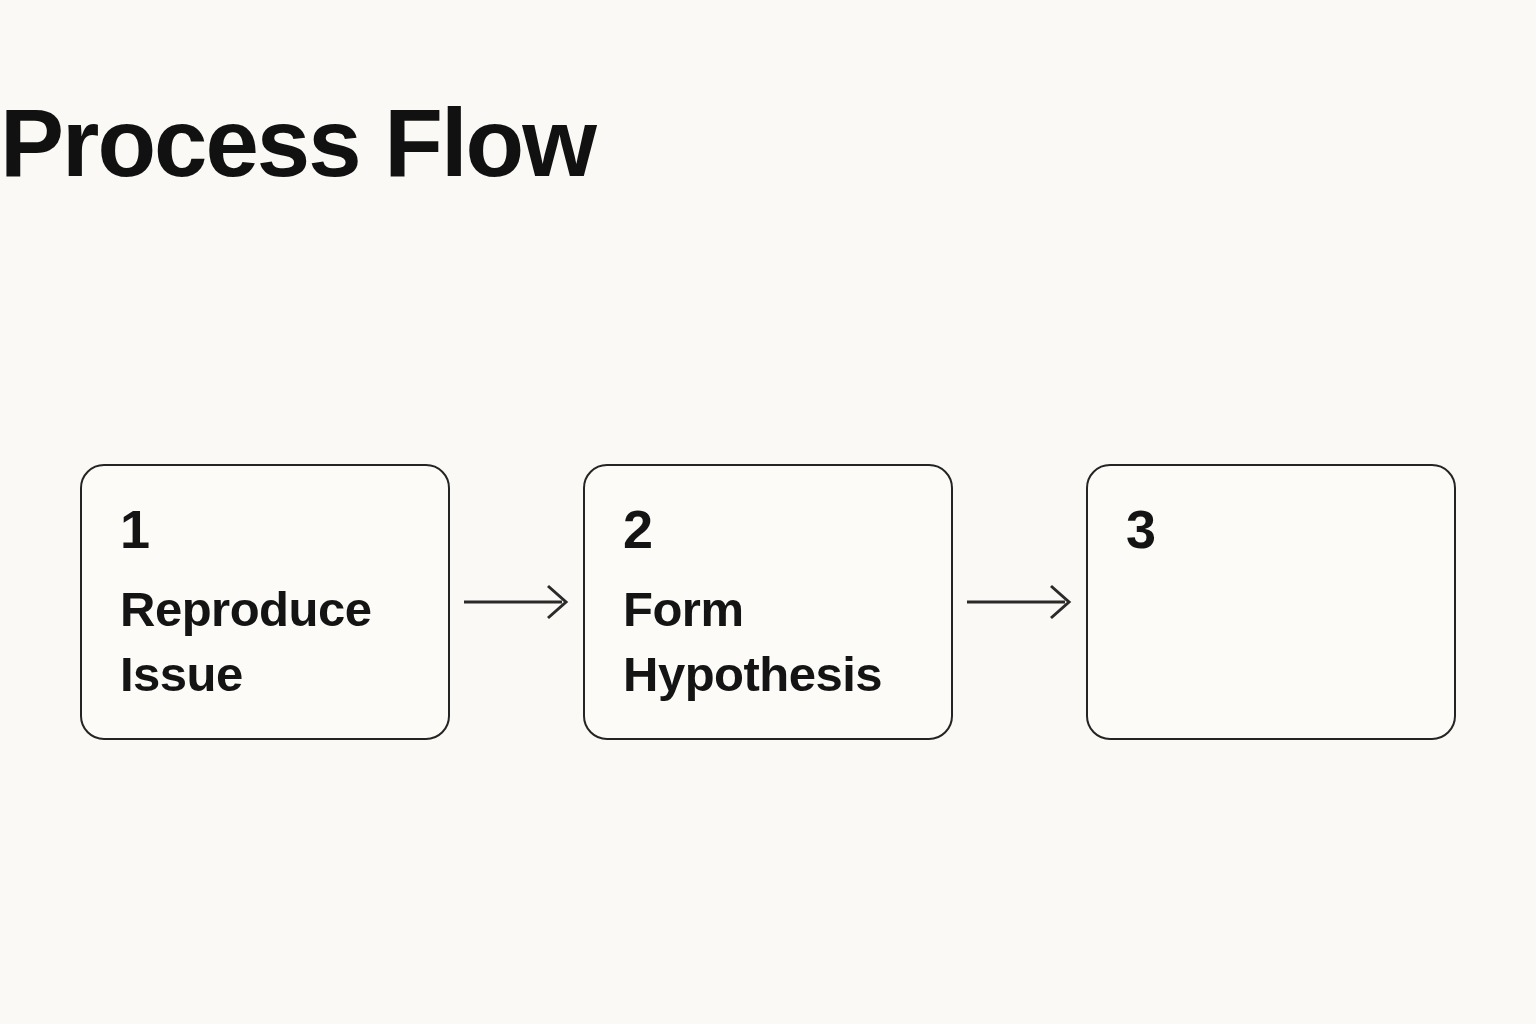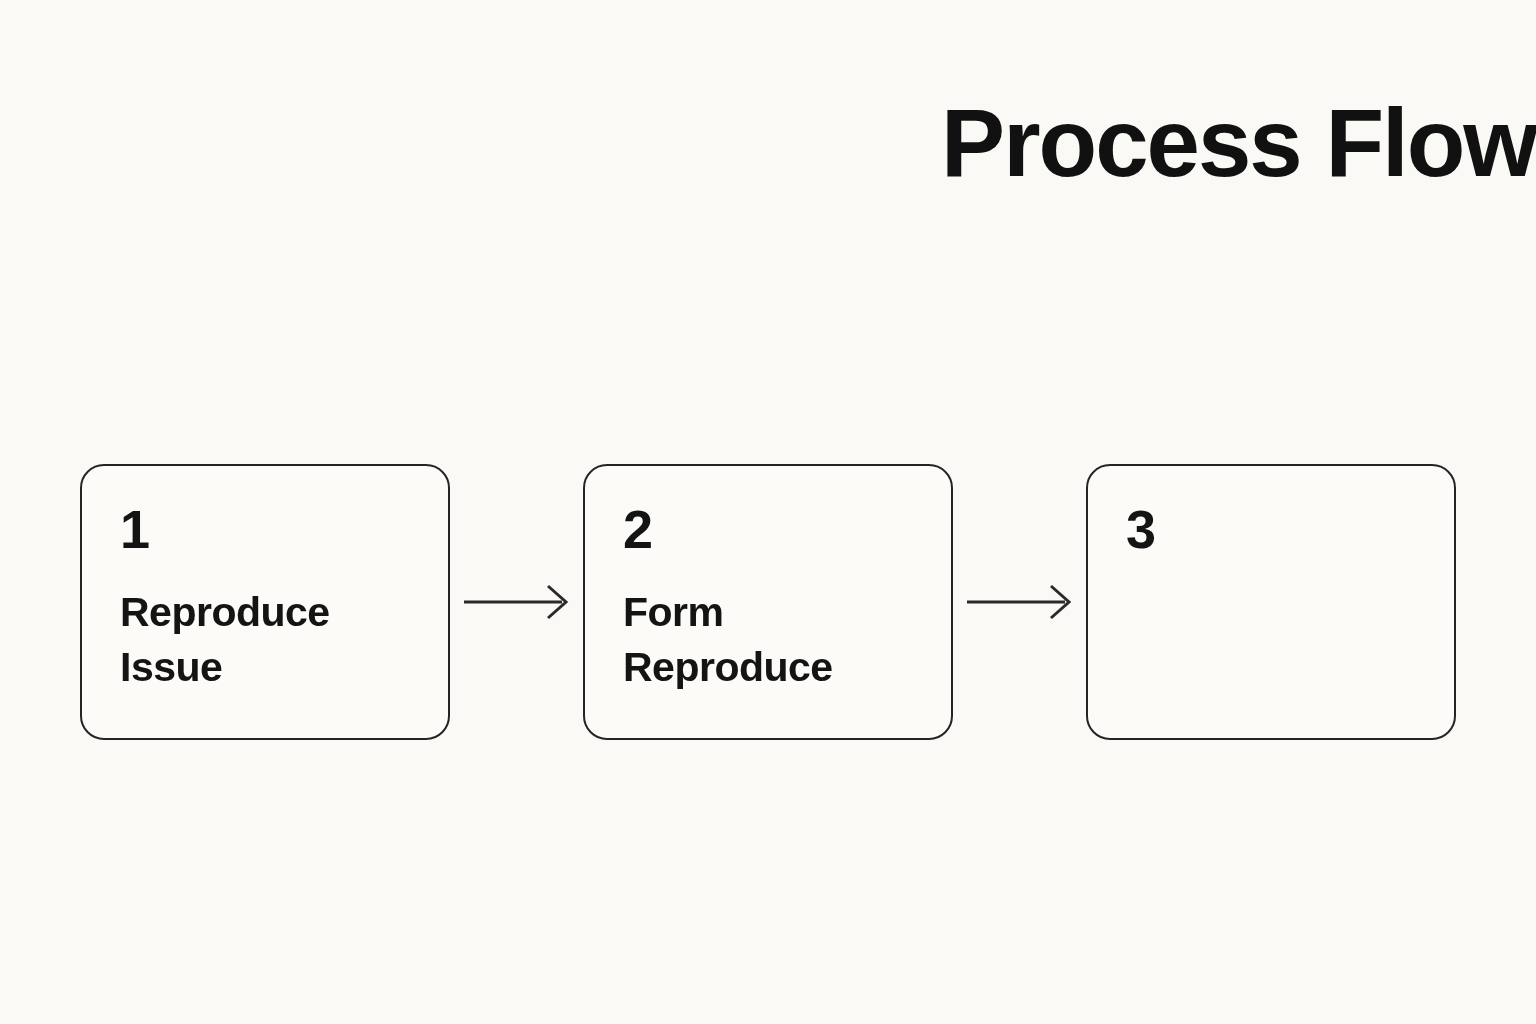--- a/index.html
+++ b/index.html
@@ -17,21 +17,21 @@
   }
 
   .canvas {
     position: relative;
     width: 1536px;
     height: 1024px;
   }
 
   .page-title {
     margin-top: 88px;
-    text-align: right;
+    text-align: left;
     font-size: 96px;
     font-weight: 700;
     letter-spacing: -2px;
     color: #111111;
   }
 
   .flow-row {
     position: absolute;
     top: 376px;
     left: 0;
@@ -53,22 +53,22 @@
   }
 
   .step-number {
     font-size: 54px;
     font-weight: 700;
     line-height: 1.1;
     color: #141414;
   }
 
   .step-label {
-    margin-top: 26px;
-    font-size: 41px;
+    margin-top: 18px;
+    font-size: 49px;
     font-weight: 700;
     line-height: 1.32;
     letter-spacing: -0.5px;
     color: #141414;
   }
 
   .arrow-connector {
     width: 133px;
     height: 44px;
     display: flex;
@@ -97,21 +97,21 @@
 
     <div class="arrow-connector">
       <svg width="110" height="44" viewBox="0 0 110 44" fill="none">
         <line x1="2" y1="22" x2="100" y2="22" stroke="#2a2a2a" stroke-width="3"></line>
         <polyline points="86,6 104,22 86,38" stroke="#2a2a2a" stroke-width="3" fill="none"></polyline>
       </svg>
     </div>
 
     <div class="step-box">
       <div class="step-number">2</div>
-      <div class="step-label">Form Reproduce</div>
+      <div class="step-label">Form Hypothesis</div>
     </div>
 
     <div class="arrow-connector">
       <svg width="110" height="44" viewBox="0 0 110 44" fill="none">
         <line x1="2" y1="22" x2="100" y2="22" stroke="#2a2a2a" stroke-width="3"></line>
         <polyline points="86,6 104,22 86,38" stroke="#2a2a2a" stroke-width="3" fill="none"></polyline>
       </svg>
     </div>
 
     <div class="step-box">

